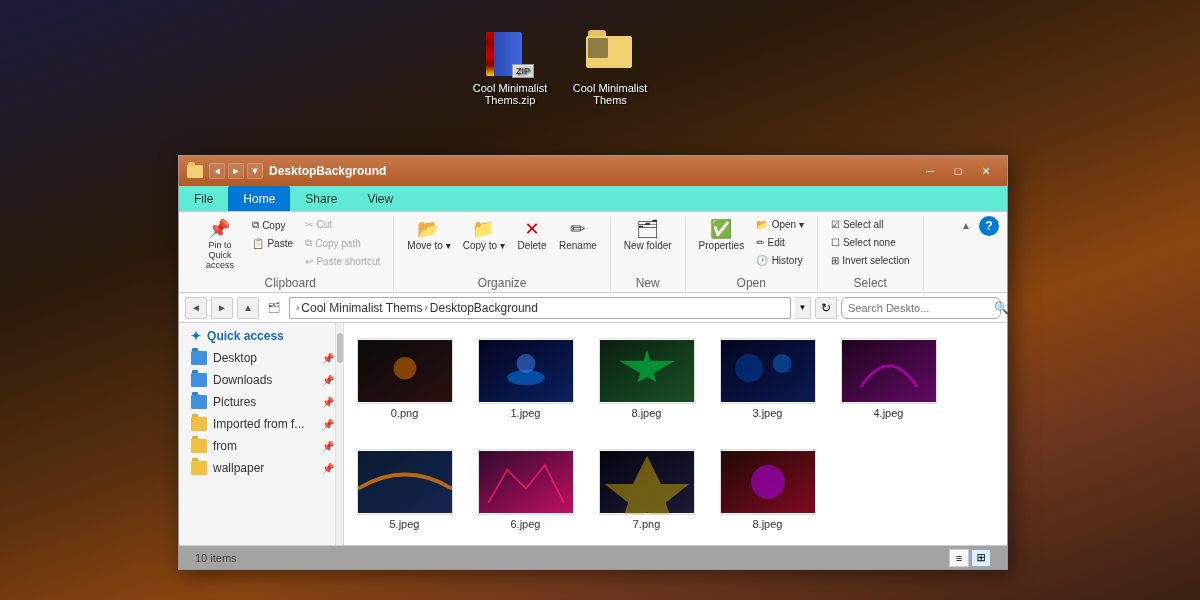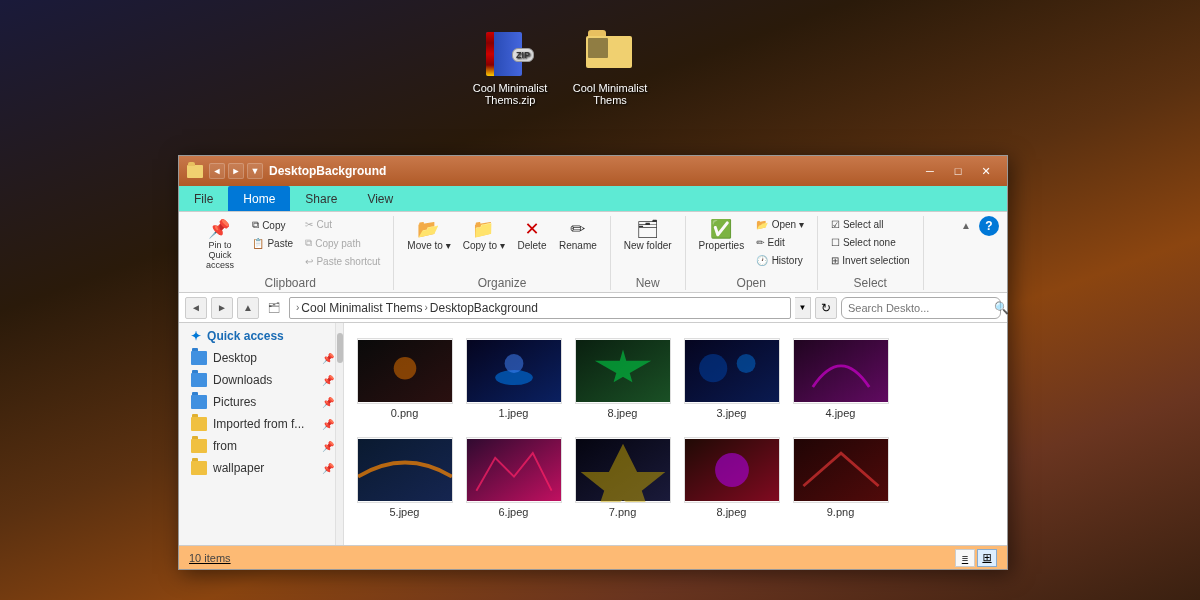--- a/index.html
+++ b/index.html
@@ -62,26 +62,26 @@
     .winrar-icon .book-stripe {
       position: absolute;
       left: 0; top: 2px;
       width: 8px;
       height: 44px;
       background: linear-gradient(to bottom, #cc0000, #880000, #cc0000, #880000, #ffcc00);
       border-radius: 2px 0 0 2px;
     }
     .winrar-icon .zip-badge {
       position: absolute;
-      right: 0; bottom: 16px;
+      right: 0; bottom: 0;
       background: #dddddd;
       border: 1px solid #999;
-      border-radius: 6px;
+      border-radius: 0;
       font-size: 9px;
-      font-weight: bold;
+      font-weight: normal;
       color: #333;
       padding: 1px 3px;
     }
 
     
     .folder-icon-shape {
       width: 48px;
       height: 40px;
       position: relative;
     }
@@ -465,21 +465,21 @@
     
     .file-area {
       flex: 1;
       background: white;
       overflow-y: auto;
       padding: 8px;
     }
     .file-grid {
       display: flex;
       flex-wrap: wrap;
-      gap: 4px;
+      gap: 16px;
     }
     .file-item {
       width: 105px;
       display: flex;
       flex-direction: column;
       align-items: center;
       padding: 6px 4px;
       cursor: pointer;
       border: 1px solid transparent;
       border-radius: 2px;
@@ -495,29 +495,28 @@
       margin-bottom: 3px;
     }
     .file-name {
       font-size: 11px;
       color: #333;
       text-align: center;
     }
 
     
     .status-bar {
-      background: #fdba74;
+      background: #a3a3a3;
       border-top: 1px solid #ccc;
       height: 24px;
       display: flex;
       align-items: center;
-      padding: 0 10px;
+      padding: 0 16px;
       justify-content: space-between;
       flex-shrink: 0;
-      text-decoration: underline;
     }
     .status-text {
       font-size: 11px;
       color: #444;
     }
     .view-btns {
       display: flex;
       gap: 2px;
     }
     .view-btn {
@@ -932,35 +931,20 @@
         <stop offset="0%" stop-color="#200a05"></stop>
         <stop offset="100%" stop-color="#800a20"></stop>
       </linearGradient>
                   </defs>
       <rect width="100" height="66" fill="url(#g8)"></rect>
       <circle cx="50" cy="33" r="18" fill="#aa00dd" opacity="0.6"></circle>
     </svg>
               </div>
               <span class="file-name">8.jpeg</span>
             </div>
-            <div class="file-item">
-              <div class="file-thumb">
-                <svg class="thumb-svg" viewBox="0 0 100 66" xmlns="http://www.w3.org/2000/svg">
-      <defs>
-                    <linearGradient id="g9" x1="0" y1="0" x2="1" y2="1">
-        <stop offset="0%" stop-color="#200505"></stop>
-        <stop offset="100%" stop-color="#500a0a"></stop>
-      </linearGradient>
-                  </defs>
-      <rect width="100" height="66" fill="url(#g9)"></rect>
-      <path d="M10,50 L50,15 L90,50" stroke="#dd3333" stroke-width="3" fill="none" opacity="0.7"></path>
-    </svg>
-              </div>
-              <span class="file-name">9.png</span>
-            </div>
           </div>
       </div>
 
     </div>
 
     <div class="status-bar">
       <span class="status-text">10 items</span>
       <div class="view-btns">
         <div class="view-btn">≡</div>
         <div class="view-btn active">⊞</div>

